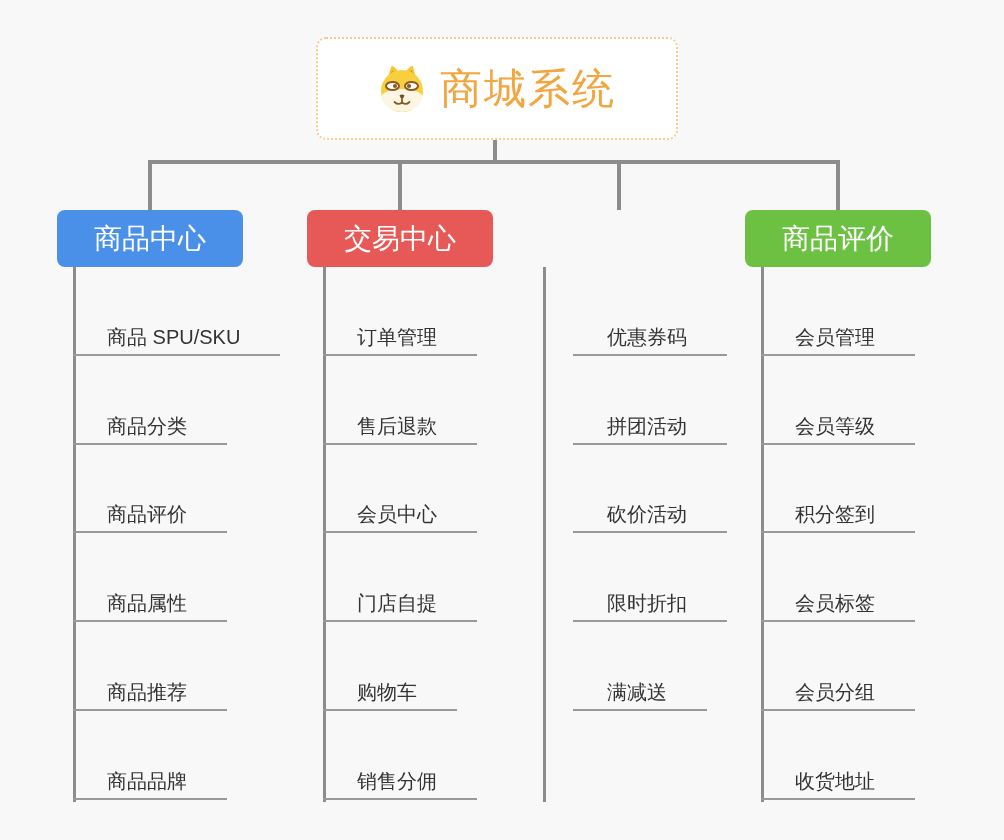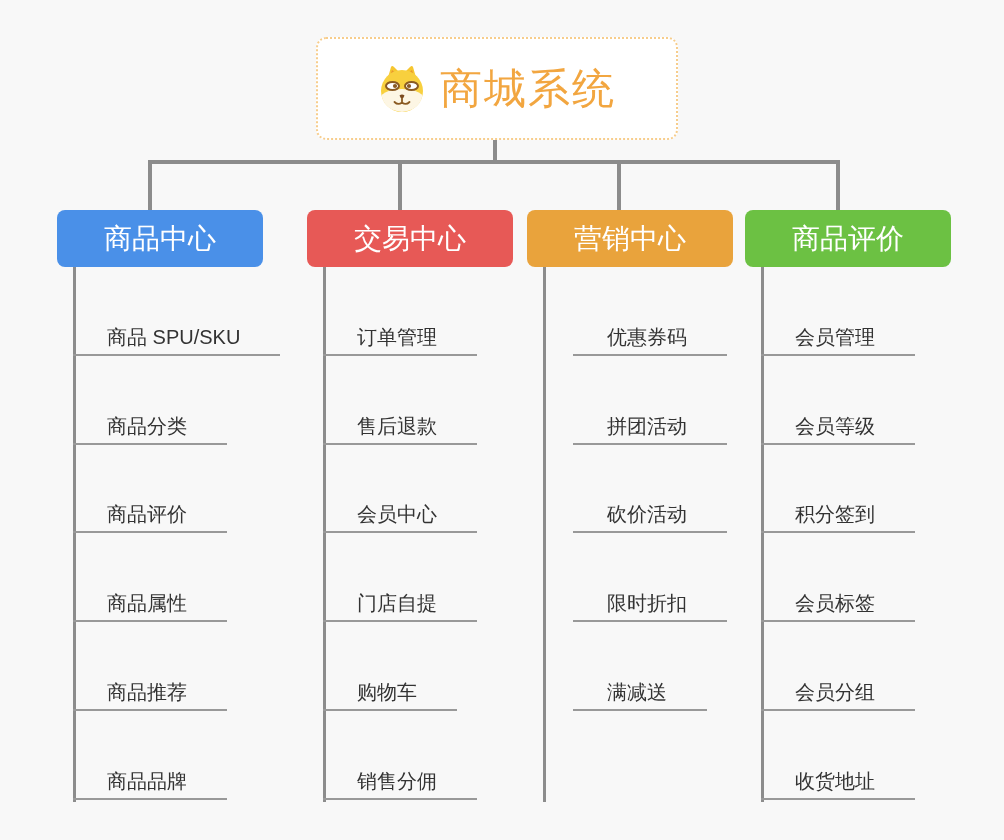--- a/index.html
+++ b/index.html
@@ -33,21 +33,21 @@
 
   
   .conn{position:absolute;background:var(--conn);}
   .stem{left:493px;top:140px;width:4px;height:24px;}
   .rail{left:148px;top:160px;width:692px;height:4px;}
   .drop{top:160px;width:4px;height:50px;}
   .drop-0{left:148px;} .drop-1{left:398px;} .drop-2{left:617px;} .drop-3{left:836px;}
 
   
   .branch-node{
-    position:absolute;top:210px;width:206px;height:57px;border-radius:8px;
+    position:absolute;top:210px;width:186px;height:57px;border-radius:8px;
     color:#ffffff;font-size:28px;text-align:center;line-height:57px;
     white-space:nowrap;
   }
   .b0{left:57px;background:#4A90E8;}
   .b1{left:307px;background:#E75956;}
   .b2{left:527px;background:#E9A33C;}
   .b3{left:745px;background:#6CC143;}
 
   
   .col-line{position:absolute;top:267px;width:3px;height:535px;background:var(--conn);}
@@ -96,21 +96,20 @@
 
   <div class="conn stem"></div>
   <div class="conn rail"></div>
   <div class="conn drop drop-0"></div>
   <div class="conn drop drop-1"></div>
   <div class="conn drop drop-2"></div>
   <div class="conn drop drop-3"></div>
 
   <div class="branch-node b0" style="background: rgb(74, 144, 232);"><span>商品中心</span></div>
   <div class="branch-node b1" style="background: rgb(231, 89, 86);"><span>交易中心</span></div>
-  <div class="branch-node b2" style="background: rgb(233, 163, 60);"><span>营销中心</span></div>
   <div class="branch-node b3" style="background: rgb(108, 193, 67);"><span>商品评价</span></div>
 
   <div class="col-line l0"></div>
   <div class="col-line l1"></div>
   <div class="col-line l2"></div>
   <div class="col-line l3"></div>
 
   <div class="col c0">
     <div class="item">商品 SPU/SKU</div>
     <div class="item">商品分类</div>

